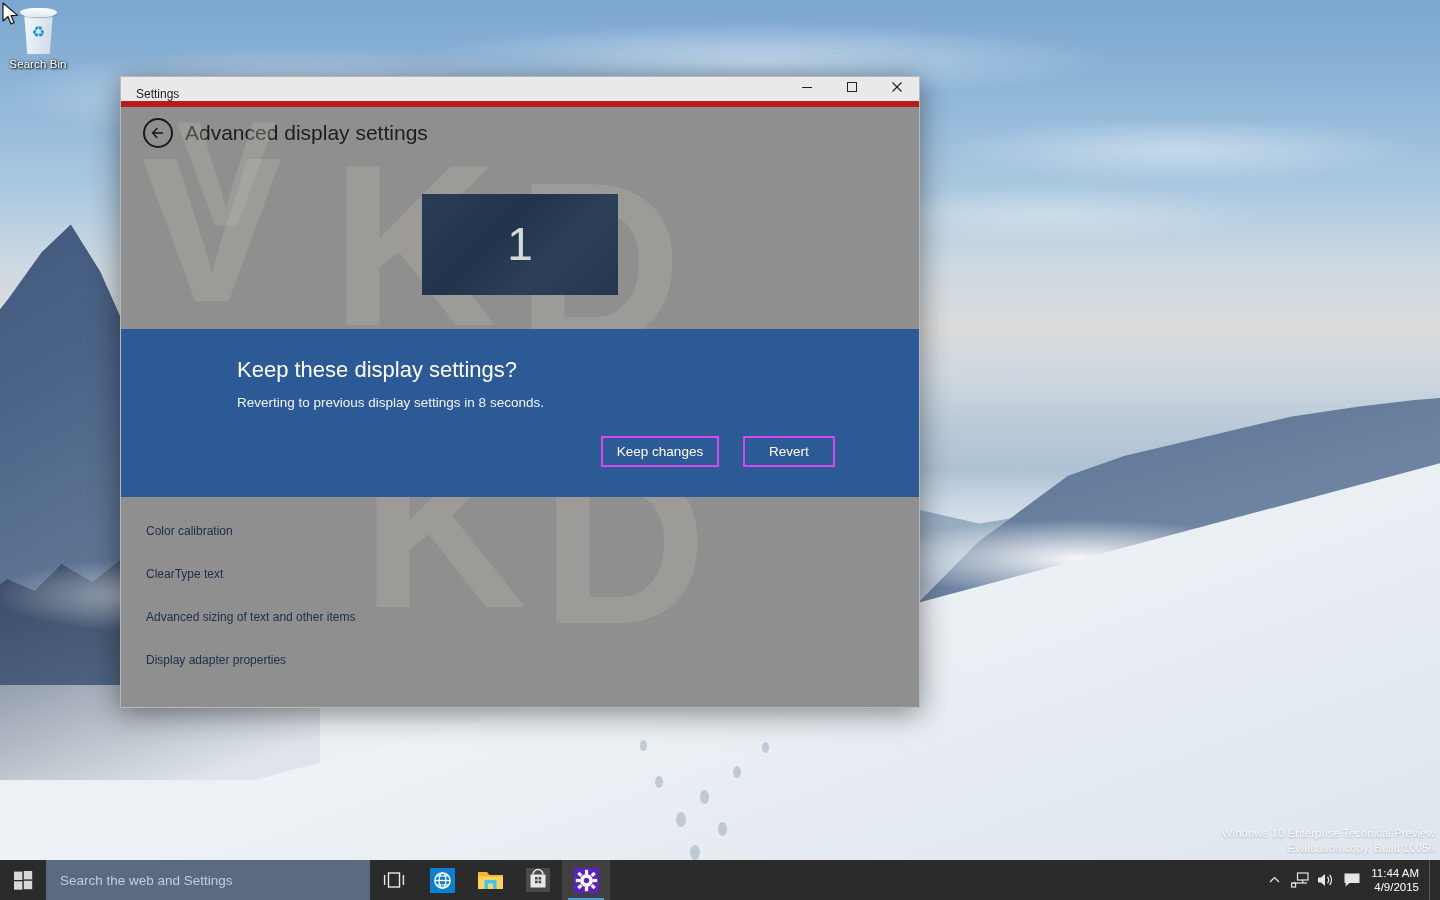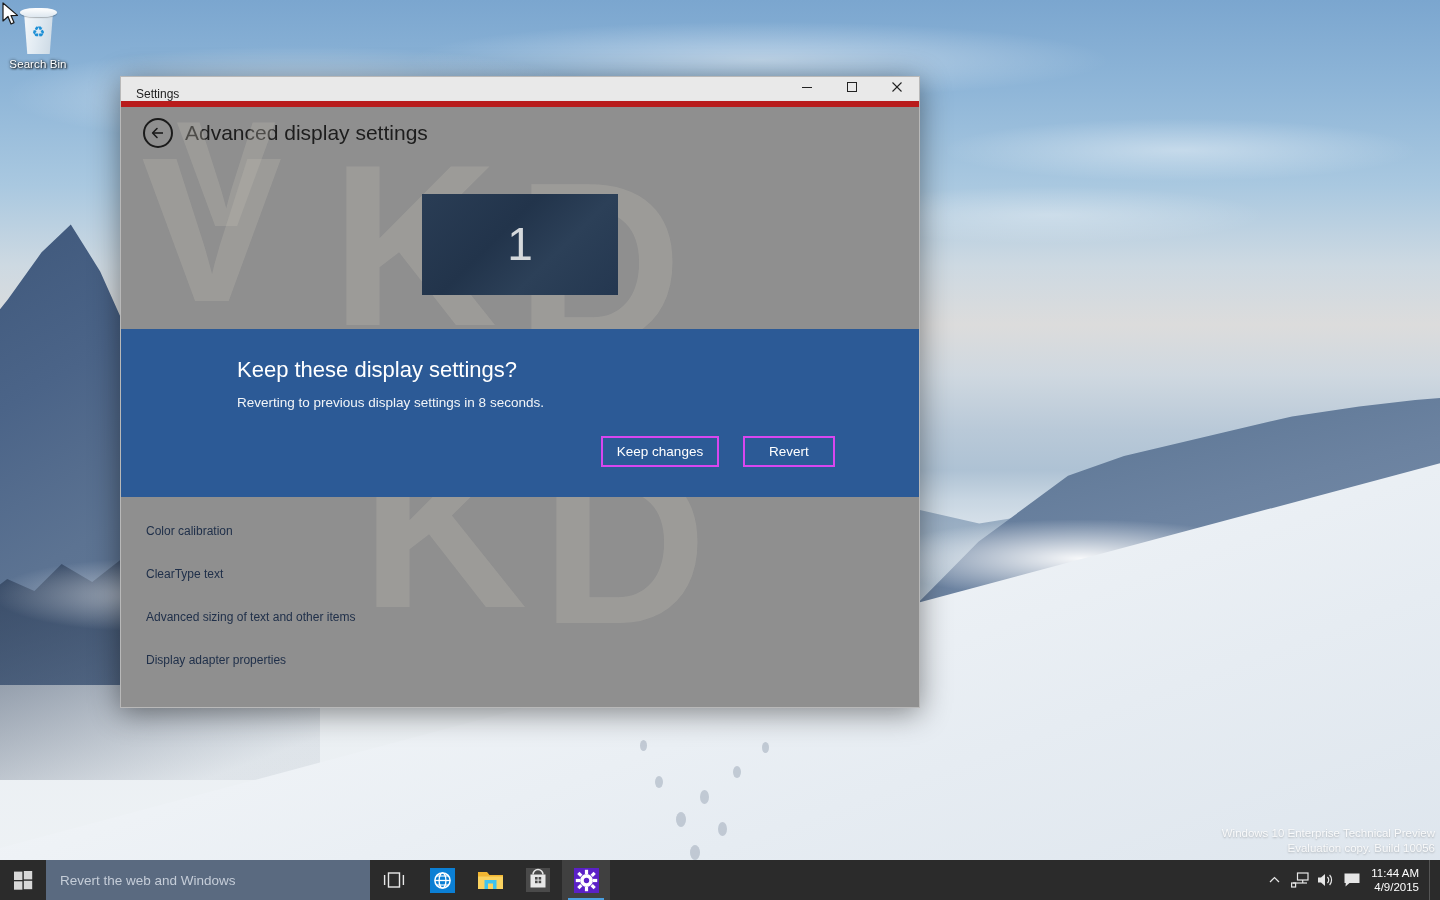--- a/index.html
+++ b/index.html
@@ -366,21 +366,21 @@
   <div id="start-button">
     <svg width="19" height="19" viewBox="0 0 19 19">
       <rect x="0" y="0.6" width="8.4" height="8.4" fill="#d8d8d8"></rect>
       <rect x="9.8" y="0" width="8.4" height="8.4" fill="#d8d8d8"></rect>
       <rect x="0" y="10.3" width="8.4" height="8.4" fill="#d8d8d8"></rect>
       <rect x="9.8" y="9.8" width="8.4" height="8.4" fill="#d8d8d8"></rect>
     </svg>
   </div>
 
   <div id="search-box">
-    <span class="search-placeholder">Revert the web and Windows</span>
+    <span class="search-placeholder">Search the web and Settings</span>
   </div>
 
   <div class="tb-icon" id="tb-taskview">
     <svg width="22" height="18" viewBox="0 0 22 18">
       <rect x="5.5" y="2" width="11" height="14" fill="none" stroke="#e8e8e8" stroke-width="1.4"></rect>
       <line x1="1.6" y1="4" x2="1.6" y2="14" stroke="#e8e8e8" stroke-width="1.4"></line>
       <line x1="20.4" y1="4" x2="20.4" y2="14" stroke="#e8e8e8" stroke-width="1.4"></line>
     </svg>
   </div>
 

